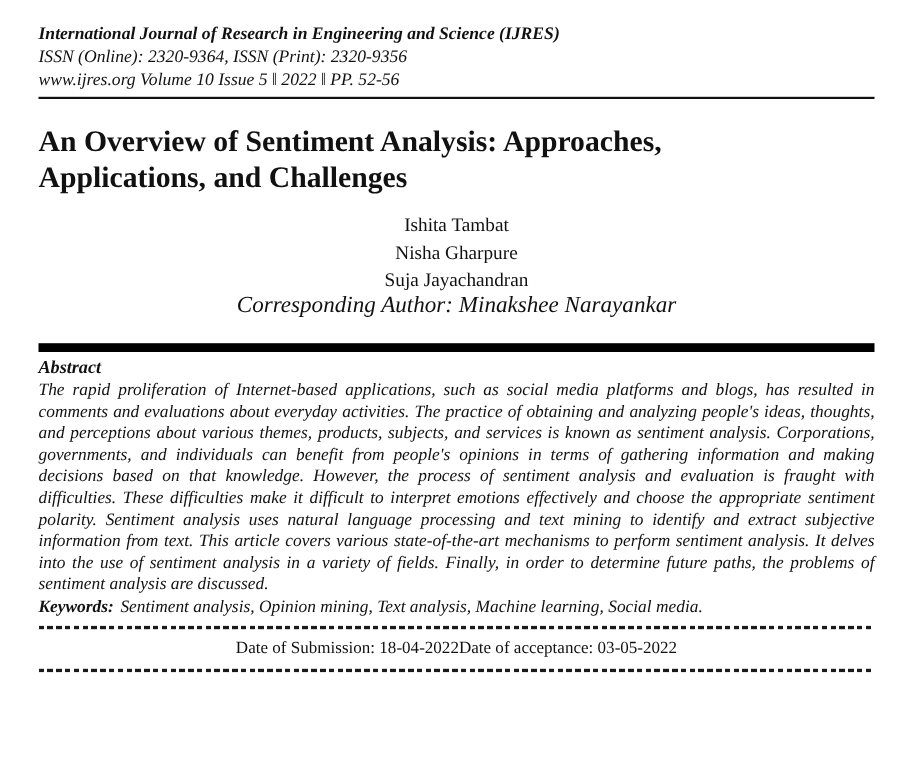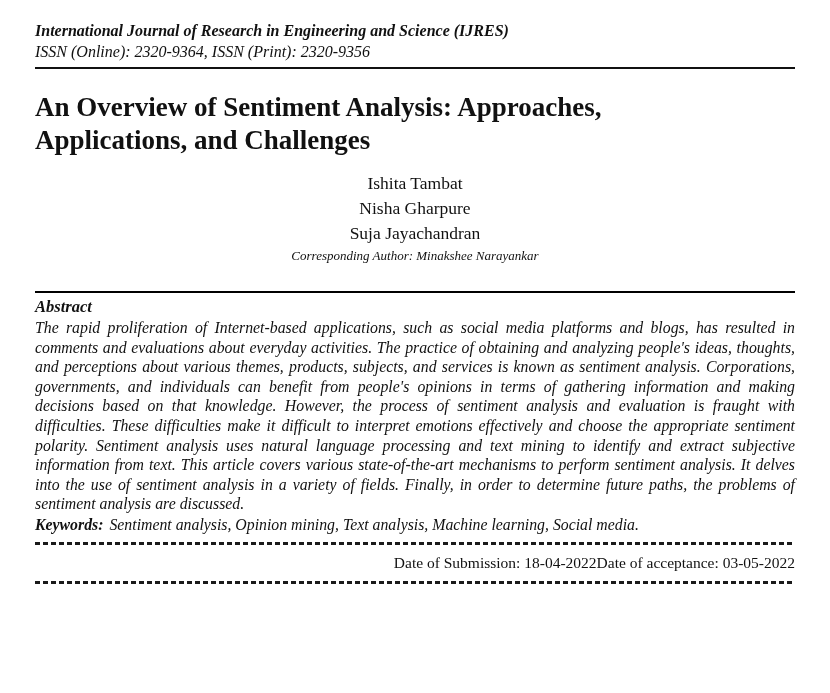--- a/index.html
+++ b/index.html
@@ -42,28 +42,28 @@
     max-width: 745px;
     text-align: center;
     font-style: italic;
     font-size: 15.5px;
     line-height: 20px;
   }
   .corresponding {
     margin-top: 0;
     text-align: center;
     font-style: italic;
-    font-size: 13px;
+    font-size: 21px;
     line-height: 20px;
   }
 
   
   .abstract-section {
     margin-top: 25px;
-    border-top: 2px solid #000000;
+    border-top: 8px solid #000000;
     padding-top: 3px;
   }
   .abstract-heading {
     font-size: 16.5px;
     font-weight: bold;
     font-style: italic;
     line-height: 22px;
   }
   .abstract-body {
     font-size: 15.8px;
@@ -80,34 +80,35 @@
   .keywords-label { font-weight: bold; margin-right: 6px; text-align: right; }
 
   
   .dashed-rule {
     height: 3px;
     background: repeating-linear-gradient(90deg, #1a1a1a 0px, #1a1a1a 5px, transparent 5px, transparent 8px);
   }
   .dashed-rule.top { margin-top: 7px; }
   .dates-row {
     display: flex;
-    justify-content: flex-end;
+    justify-content: center;
     align-items: center;
     padding: 9px 0 9px 0;
   }
   .date-text { font-size: 15.5px; line-height: 18px; }
 </style>
 </head>
 <body>
 
 <div class="page">
 
   <div class="journal-header">
     <div class="jh-line bold">International Journal of Research in Engineering and Science (IJRES)</div>
     <div class="jh-line">ISSN (Online): 2320-9364, ISSN (Print): 2320-9356</div>
+    <div class="jh-line">www.ijres.org Volume 10 Issue 5 ǁ 2022 ǁ PP. 52-56</div>
   </div>
 
   <h1 class="paper-title">An Overview of Sentiment Analysis: Approaches,
 Applications, and Challenges</h1>
 
   <div class="authors">
     <div class="author-name">Ishita Tambat</div>
     <div class="author-name">Nisha Gharpure</div>
     <div class="author-name">Suja Jayachandran</div>
   </div>

